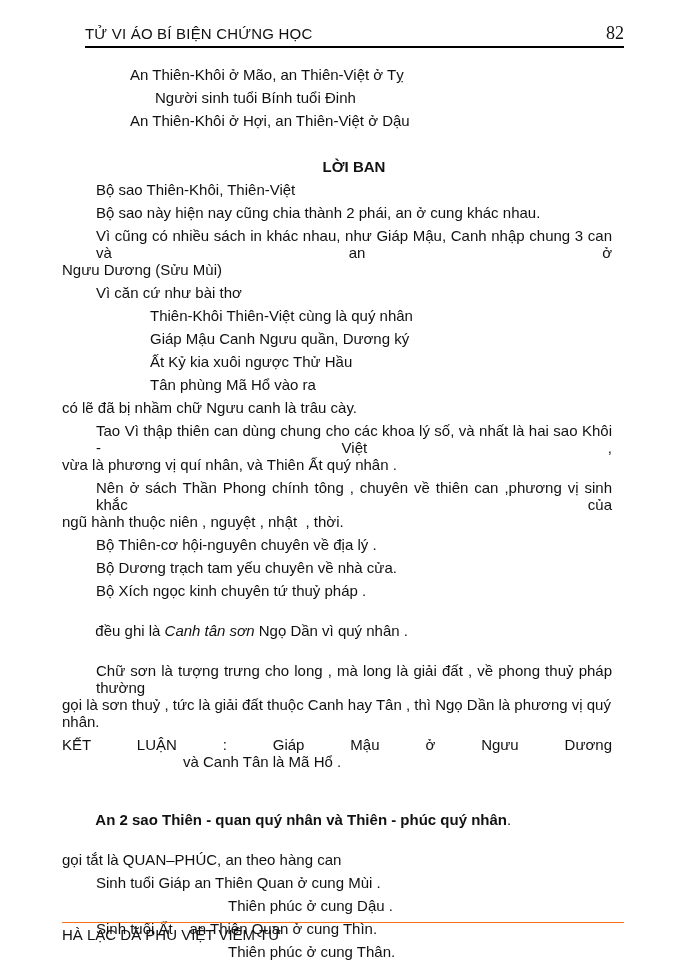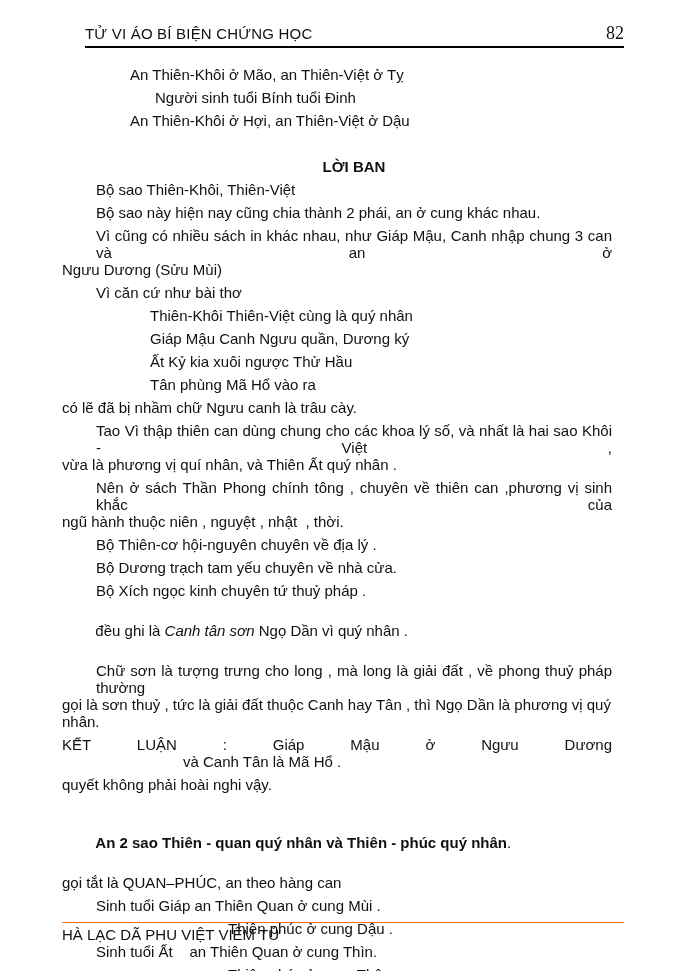--- a/index.html
+++ b/index.html
@@ -141,23 +141,20 @@
       </div>
     </div>
     <div class="para">
       <div class="l jfirst">Chữ sơn là tượng trưng cho long , mà long là giải đất , về phong thuỷ pháp thường</div>
       <div class="l">gọi là sơn thuỷ , tức là giải đất thuộc Canh hay Tân , thì Ngọ Dần là phương vị quý nhân.</div>
     </div>
     <div class="para">
       <div class="l jfull">KẾT LUẬN : Giáp Mậu ở Ngưu Dương</div>
       <div class="l ind-121">và Canh Tân là Mã Hổ .</div>
     </div>
-    <div class="para">
-        <div class="l">quyết không phải hoài nghi vậy.</div>
-      </div>
 
     <div class="gap-md"></div>
 
     <div class="para">
       <div class="l">
         <span class="bold">An 2 sao Thiên - quan quý nhân và Thiên - phúc quý nhân</span><span>.</span>
       </div>
     </div>
     <div class="para">
         <div class="l">gọi tắt là QUAN–PHÚC, an theo hàng can</div>

